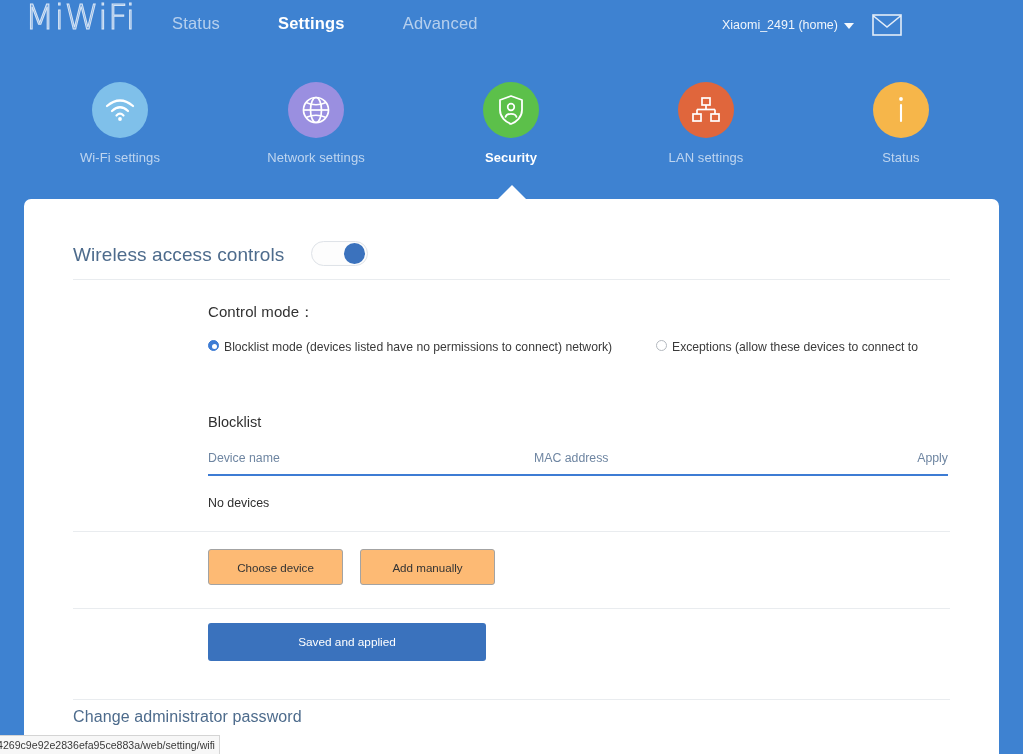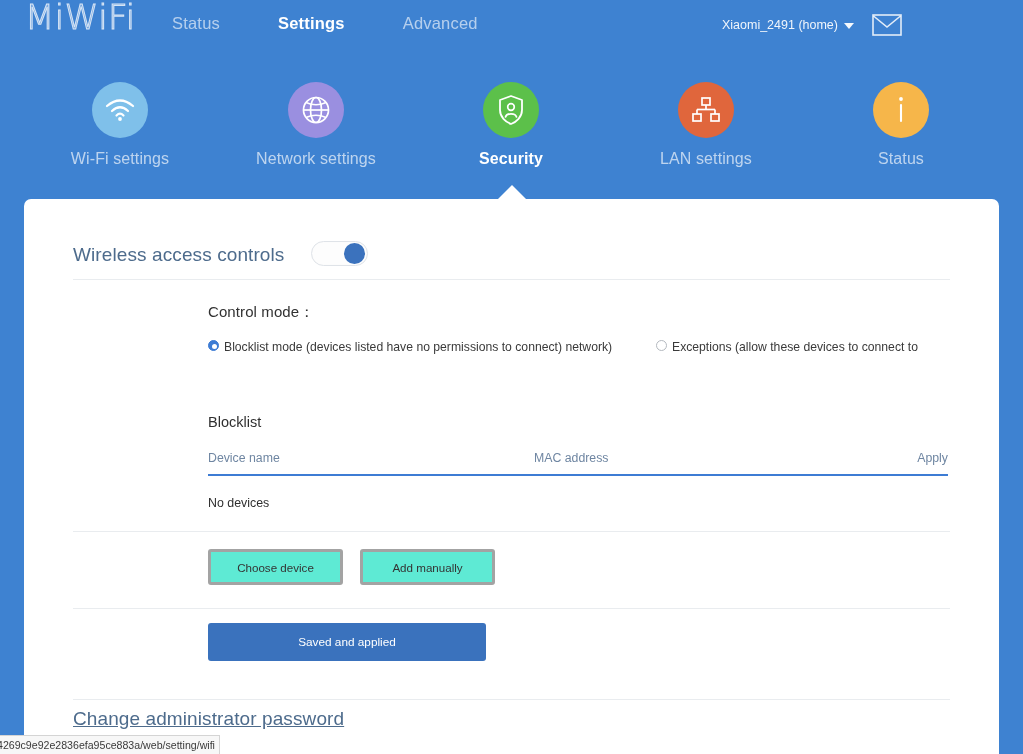--- a/index.html
+++ b/index.html
@@ -47,21 +47,21 @@
   
   .iconnav { position: absolute; left: 0; top: 82px; width: 1023px; height: 96px; }
   .iconitem {
     position: absolute; width: 150px; text-align: center; top: 0;
     cursor: pointer;
   }
   .circle {
     width: 56px; height: 56px; border-radius: 50%;
     margin: 0 auto 12px auto; display: flex; align-items: center; justify-content: center;
   }
-  .ic-label { font-size: 16px; color: rgba(255,255,255,0.66); letter-spacing: 0.1px; }
+  .ic-label { font-size: 13px; color: rgba(255,255,255,0.66); letter-spacing: 0.1px; }
   .iconitem.active .ic-label { color: #ffffff; font-weight: bold; }
 
   .c-wifi { background: #7fc0ea; }
   .c-net  { background: #9a8fe0; }
   .c-sec  { background: #5cc04a; }
   .c-lan  { background: #e0663c; }
   .c-stat { background: #f6b64a; }
 
   .pointer {
     position: absolute; left: 497px; top: 185px;
@@ -145,38 +145,38 @@
   .th.c3 { right: 0; }
   .tablehead .spacer { display: block; height: 15px; }
 
   .nodevices {
     position: absolute; left: 184px; top: 297px;
     font-size: 12.4px; color: #2f2f2f;
   }
 
   .btnrow { position: absolute; left: 184px; top: 350px; display: flex; gap: 17px; }
   .btn-ghost {
-    width: 135px; height: 36px; background: #5eead4;
-    border: 3px solid #a3a3a3; border-radius: 3px;
+    width: 135px; height: 36px; background: #fdba74;
+    border: 1px solid #a3a3a3; border-radius: 3px;
     font-size: 11.6px; color: #343434; cursor: pointer;
     display: flex; align-items: center; justify-content: center;
     font-family: "Liberation Sans", sans-serif;
   }
   .btn-primary {
     position: absolute; left: 184px; top: 424px;
     width: 278px; height: 38px; background: #3a72bd;
     border: none; border-radius: 3px;
     font-size: 11.8px; color: #ffffff; cursor: pointer;
     display: flex; align-items: center; justify-content: center;
     font-family: "Liberation Sans", sans-serif;
   }
 
   .change-pwd {
     position: absolute; left: 49px; top: 509px;
-    font-size: 19px; color: #4d6b8c; letter-spacing: 0.1px; text-decoration: underline;
+    font-size: 16px; color: #4d6b8c; letter-spacing: 0.1px;
   }
 
   
   .statusbar {
     position: absolute; left: 0; bottom: 0;
     max-width: 228px; height: 19px;
     background: #f7f7f7; border: 1px solid #d4d4d4; border-left: none; border-bottom: none;
     display: flex; align-items: center;
     padding: 0 4px 0 0;
     font-size: 10.6px; color: #3a3a3a;

